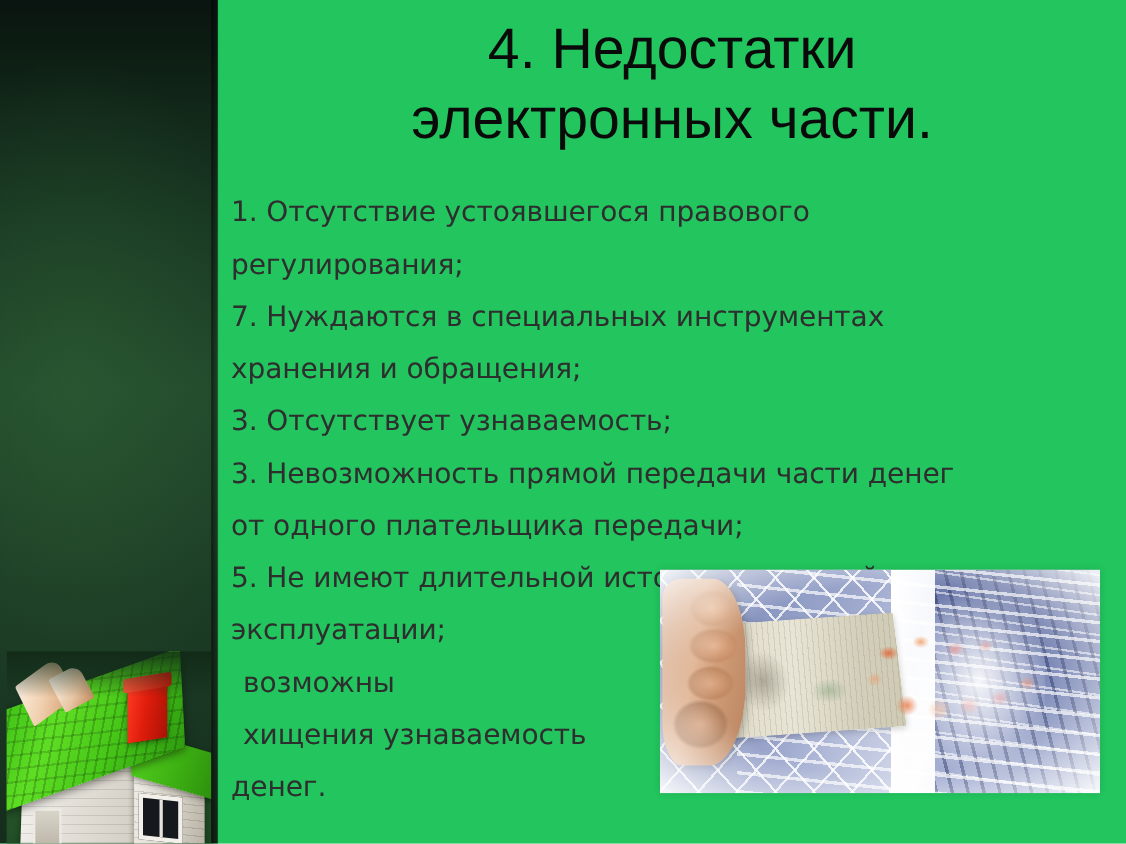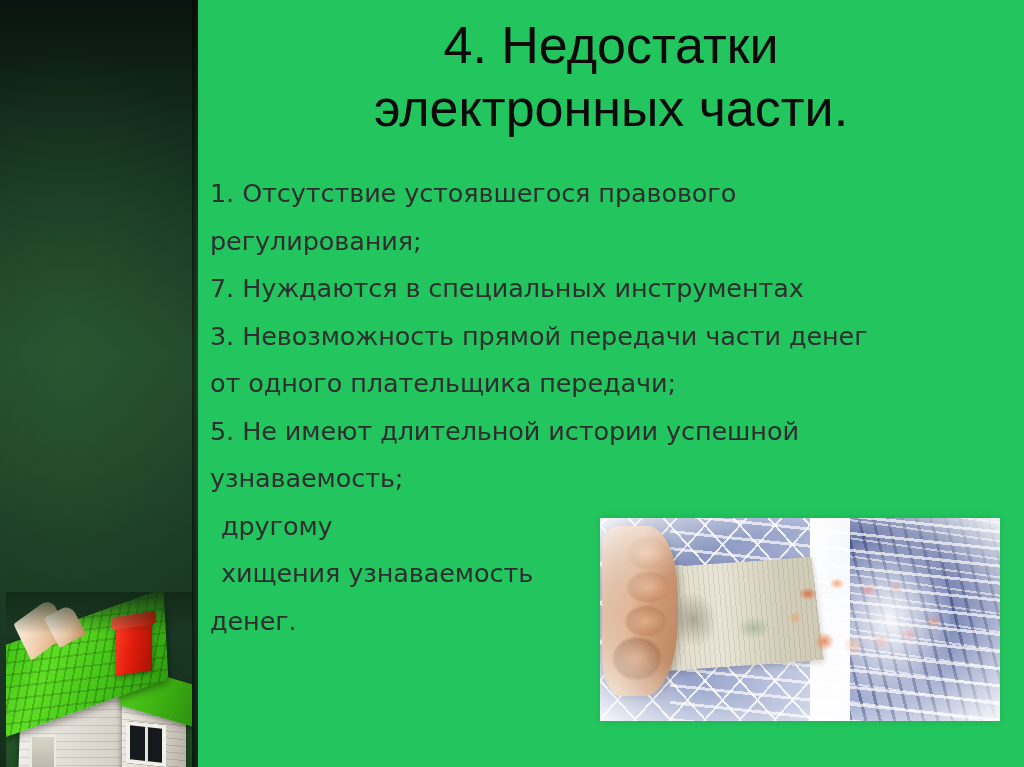--- a/index.html
+++ b/index.html
@@ -333,25 +333,27 @@
 
   <h1 class="title">
     <span class="title-line">4. Недостатки</span>
     <span class="title-line">электронных части.</span>
   </h1>
 
   <div class="body-list">
     <span class="body-line">1. Отсутствие устоявшегося правового</span>
     <span class="body-line">регулирования;</span>
     <span class="body-line">7. Нуждаются в специальных инструментах</span>
+    <span class="body-line">хранения и обращения;</span>
+    <span class="body-line">3. Отсутствует узнаваемость;</span>
     <span class="body-line">3. Невозможность прямой передачи части денег</span>
     <span class="body-line">от одного плательщика передачи;</span>
     <span class="body-line">5. Не имеют длительной истории успешной</span>
-    <span class="body-line">узнаваемость;</span>
-    <span class="body-line indent">другому</span>
+    <span class="body-line">эксплуатации;</span>
+    <span class="body-line indent">возможны</span>
     <span class="body-line indent">хищения узнаваемость</span>
     <span class="body-line">денег.</span>
   </div>
 
   <div class="photo">
     <div class="ph-bg"></div>
     <div class="ph-grid-left"></div>
     <div class="ph-grid-right"></div>
     <div class="ph-streaks"></div>
     <div class="ph-bill"></div>

